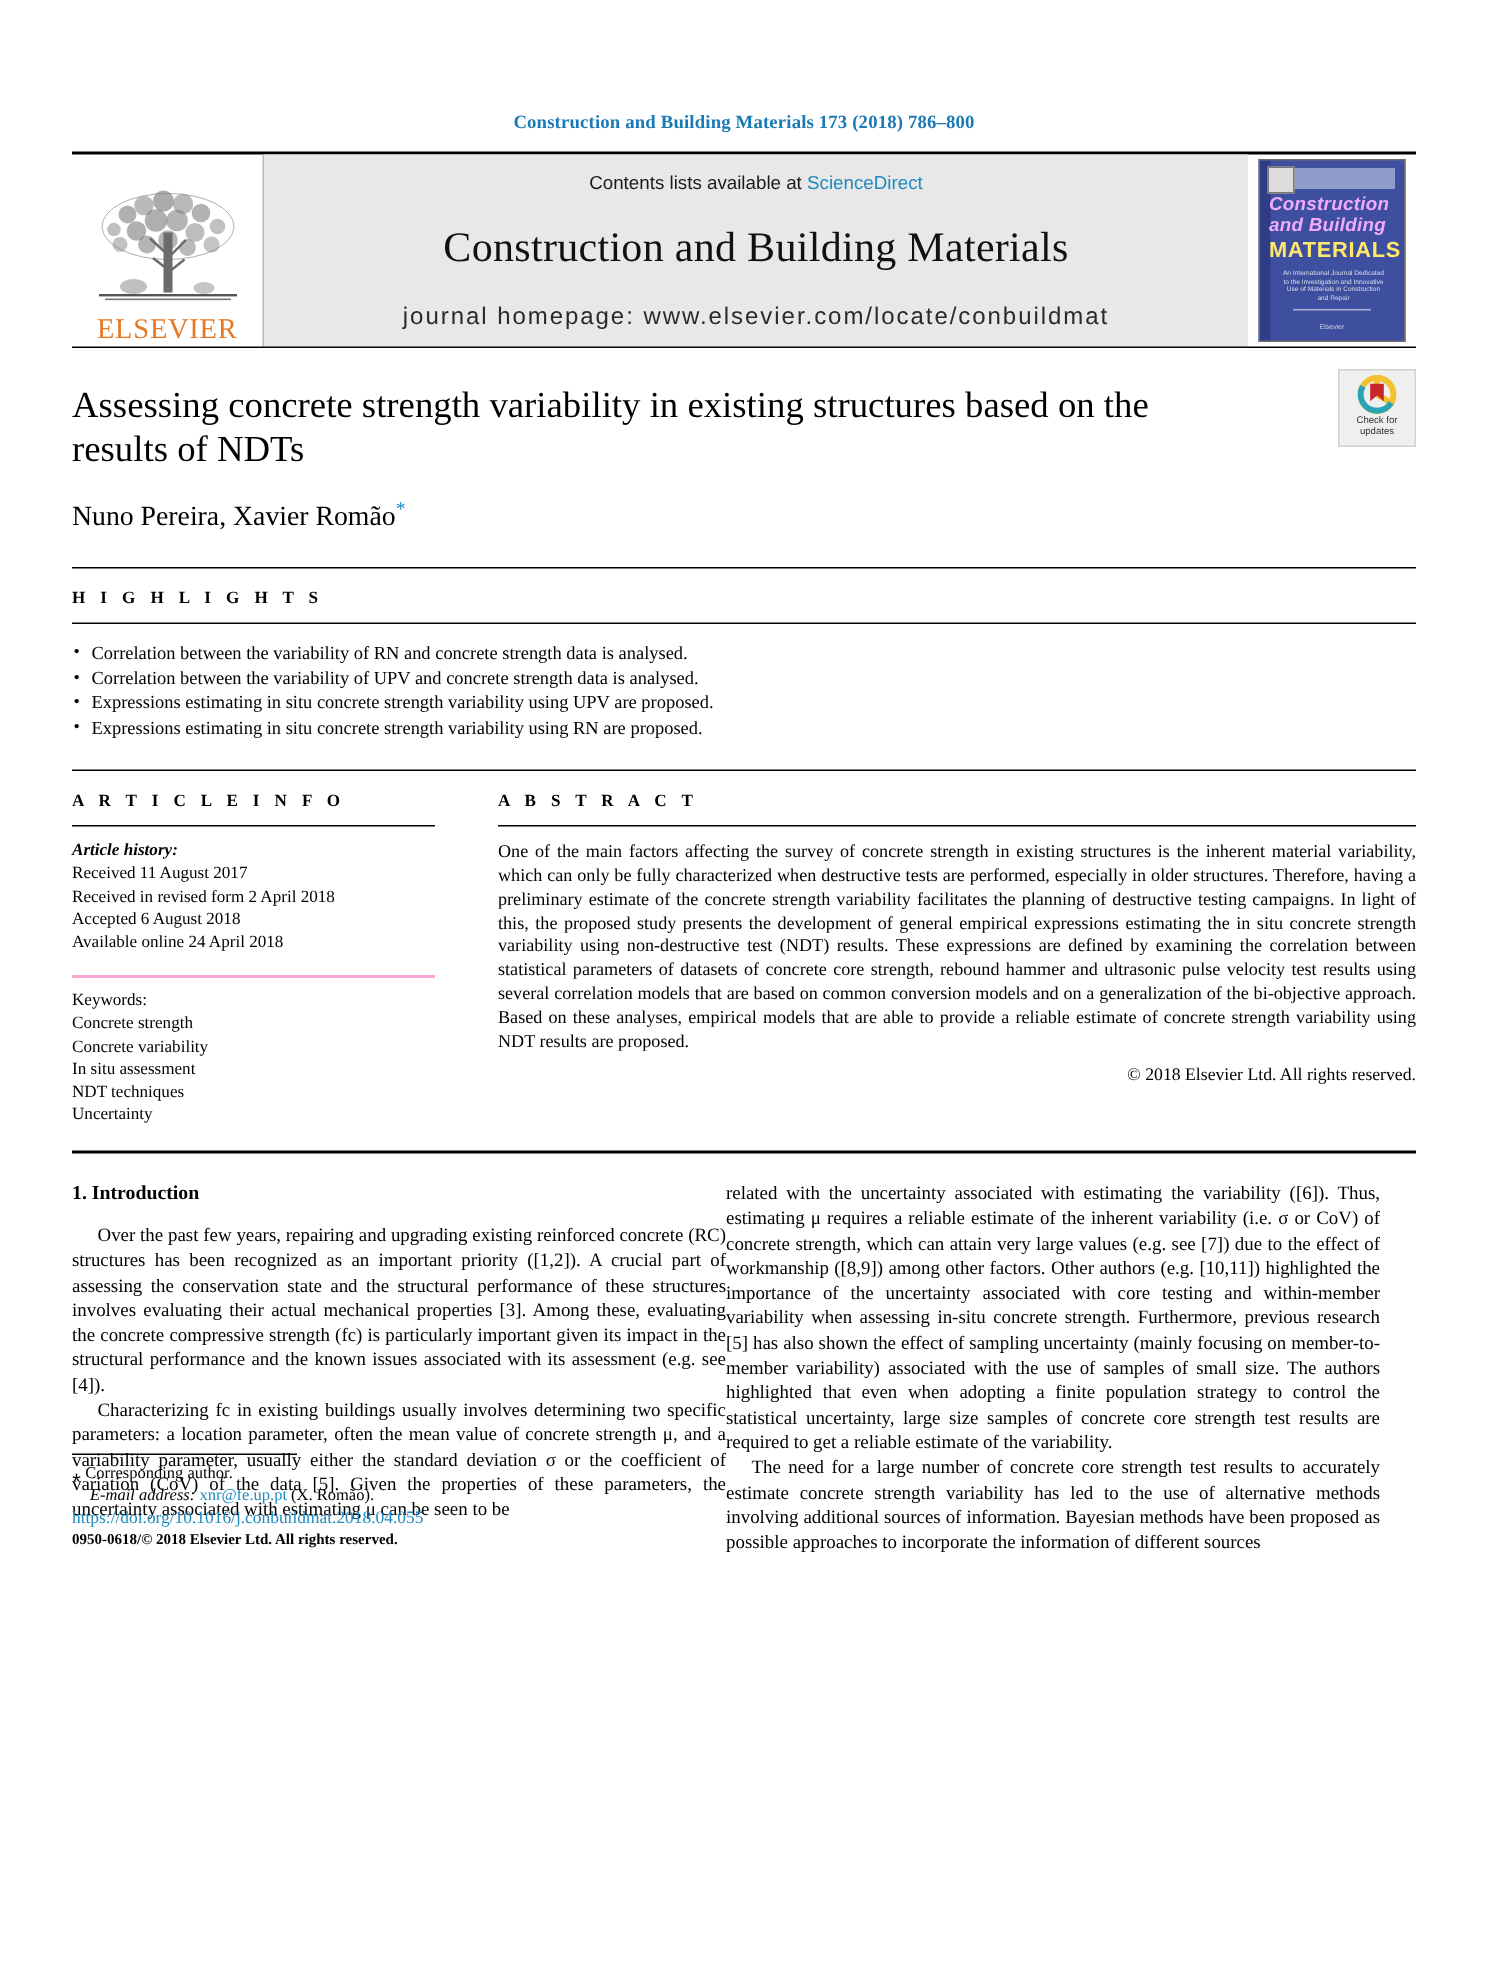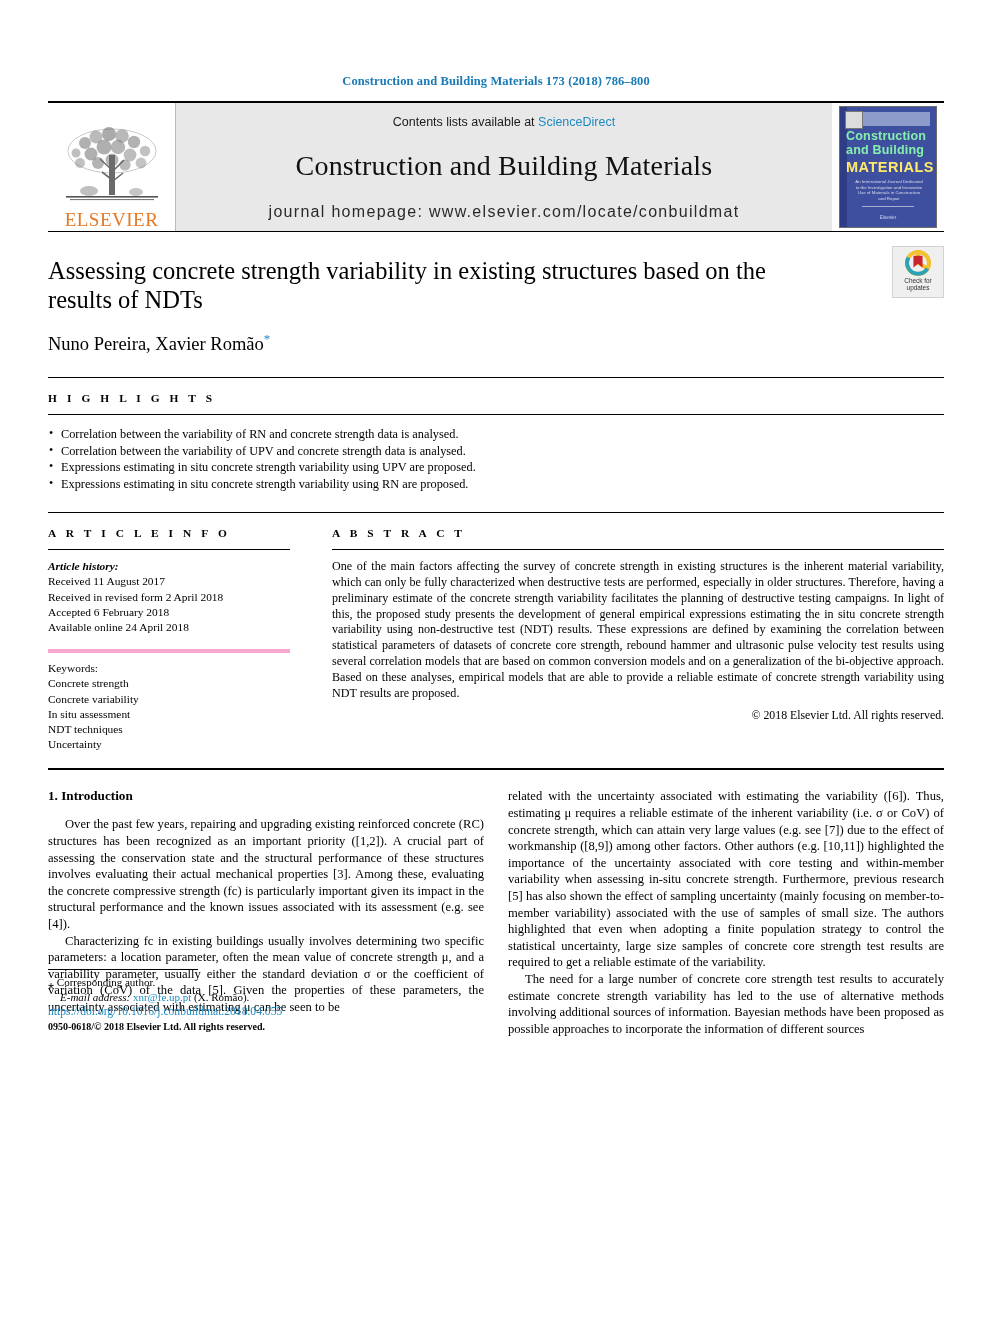--- a/index.html
+++ b/index.html
@@ -110,22 +110,22 @@
     position:absolute; top:5px; left:6px; right:6px; height:14px;
     background:#8e9ccb;
   }
   .cover-elsevier-mark {
     position:absolute; top:4px; left:5px; width:16px; height:16px;
     background:#dcdcdc; border:1px solid #777;
   }
   .cover-t1, .cover-t2 {
     position:absolute; left:6px; right:5px;
     font-family:"Liberation Sans", sans-serif;
-    font-weight:bold; 
-    color:#86efac; font-size:12.5px; line-height:13px;
+    font-weight:bold; font-style:italic;
+    color:#f0abfc; font-size:12.5px; line-height:13px;
     letter-spacing:0.2px;
   }
   .cover-t1 { top:23px; }
   .cover-t2 { top:37px; }
   .cover-t3 {
     position:absolute; left:6px; right:5px; top:52px;
     font-family:"Liberation Sans", sans-serif;
     font-weight:bold; color:#ffe96b; font-size:14.5px;
     letter-spacing:0.5px;
   }
@@ -253,21 +253,21 @@
     box-sizing: border-box;
   }
   .info-meta {
     font-family: "Liberation Serif", serif;
     font-size: 11.4px;
     line-height: 15.2px;
     padding-top: 9px;
   }
   .info-meta .ital { font-style: italic; font-weight: bold; }
   .keywords-block {
-    border-top: 4px solid #f9a8d4;
+    border-top: 2px solid #f9a8d4;
     margin-top: 14px;
     padding-top: 8px;
     font-family: "Liberation Serif", serif;
     font-size: 11.4px;
     line-height: 15.2px;
   }
   .abstract-text {
     font-family: "Liberation Serif", serif;
     font-size: 12.1px;
     line-height: 15.8px;
@@ -279,21 +279,20 @@
     font-family: "Liberation Serif", serif;
     font-size: 11.8px;
     margin-top: 7px;
   }
 
   
   .body-rule { border-top: 2px solid #000; margin-top: 16px; }
   .body-cols {
     display: flex;
     margin-top: 18px;
-    gap: 24px;
   }
   .bcol {
     width: 436px;
     flex: 0 0 436px;
   }
   h2.body-head {
     font-family: "Liberation Serif", serif;
     font-size: 13.2px;
     font-weight: bold;
     margin: 0 0 12px 0;
@@ -439,21 +438,21 @@
 
   <div class="info-abstract">
 
     <div class="col-info">
       <div class="sec-head">A R T I C L E   I N F O</div>
       <div class="thin-rule"></div>
       <div class="info-meta">
         <div class="ital">Article history:</div>
         <div>Received 11 August 2017</div>
         <div>Received in revised form 2 April 2018</div>
-        <div>Accepted 6 February 2018</div>
+        <div>Accepted 6 August 2018</div>
         <div>Available online 24 April 2018</div>
       </div>
       <div class="keywords-block">
         <div class="ital">Keywords:</div>
         <div>Concrete strength</div>
         <div>Concrete variability</div>
         <div>In situ assessment</div>
         <div>NDT techniques</div>
         <div>Uncertainty</div>
       </div>

